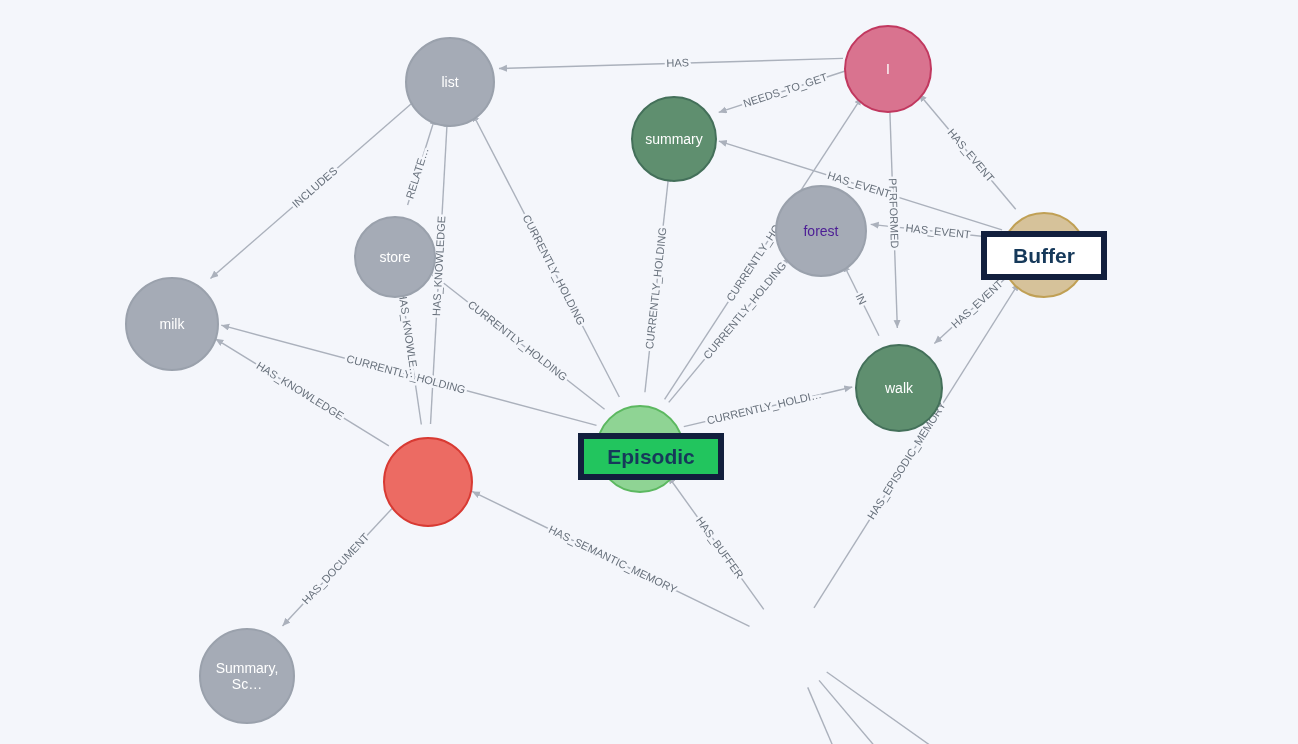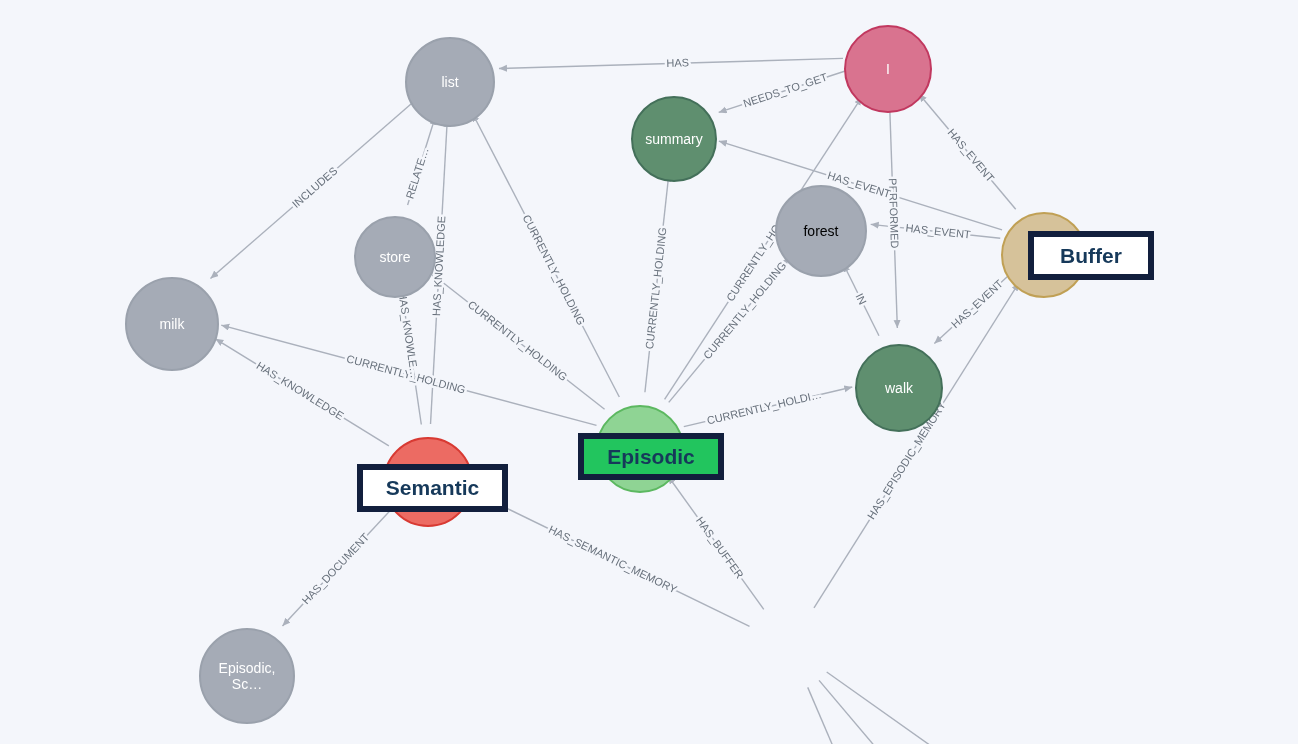--- a/index.html
+++ b/index.html
@@ -76,27 +76,26 @@
       <text class="edge-label" transform="translate(719.5,547.77) rotate(54.3)" dy="3.5" fill="#68717c" stroke="#f4f6fb" stroke-width="5">HAS_BUFFER</text>
       <text class="edge-label" transform="translate(906.84,460.62) rotate(-57.8)" dy="3.5" fill="#68717c" stroke="#f4f6fb" stroke-width="5">HAS_EPISODIC_MEMORY</text>
       <text class="edge-label" transform="translate(417.55,173.25) rotate(-72.6)" dy="3.5" fill="#68717c" stroke="#f4f6fb" stroke-width="5">RELATE…</text>
       <text class="edge-label" transform="translate(314.892,187.612) rotate(-41.0)" dy="3.5" fill="#68717c" stroke="#f4f6fb" stroke-width="5">INCLUDES</text>
     </svg>
   <div id="node-layer">
       <div class="node" style="left: 405px; top: 25px; width: 90px; height: 90px; background: rgb(165, 171, 182); border-color: rgb(154, 161, 172); color: rgb(255, 255, 255);"><span>list</span></div>
       <div class="node" style="left: 844px; top: 13px; width: 88px; height: 88px; background: rgb(217, 115, 143); border-color: rgb(193, 56, 95); color: rgb(255, 255, 255);"><span>I</span></div>
       <div class="node" style="left: 631px; top: 84px; width: 86px; height: 86px; background: rgb(95, 143, 111); border-color: rgb(68, 112, 90); color: rgb(255, 255, 255);"><span>summary</span></div>
       <div class="node" style="left: 354px; top: 204px; width: 82px; height: 82px; background: rgb(165, 171, 182); border-color: rgb(154, 161, 172); color: rgb(255, 255, 255);"><span>store</span></div>
-      <div class="node" style="left: 775px; top: 173px; width: 92px; height: 92px; background: rgb(165, 171, 182); border-color: rgb(154, 161, 172); color: #000000;"><span>forest</span></div>
+      <div class="node" style="left: 775px; top: 173px; width: 92px; height: 92px; background: rgb(165, 171, 182); border-color: rgb(154, 161, 172); color: #4c1d95;"><span>forest</span></div>
       <div class="node" style="left: 1001px; top: 200px; width: 86px; height: 86px; background: rgb(214, 194, 154); border-color: rgb(192, 160, 85); color: rgb(255, 255, 255);"><span></span></div>
       <div class="node" style="left: 125px; top: 265px; width: 94px; height: 94px; background: rgb(165, 171, 182); border-color: rgb(154, 161, 172); color: rgb(255, 255, 255);"><span>milk</span></div>
       <div class="node" style="left: 855px; top: 332px; width: 88px; height: 88px; background: rgb(95, 143, 111); border-color: rgb(68, 112, 90); color: #ffffff;"><span>walk</span></div>
       <div class="node" style="left: 596px; top: 393px; width: 88px; height: 88px; background: rgb(143, 212, 148); border-color: rgb(92, 184, 96); color: rgb(255, 255, 255);"><span></span></div>
       <div class="node" style="left: 383px; top: 425px; width: 90px; height: 90px; background: rgb(236, 107, 99); border-color: rgb(216, 58, 51); color: rgb(255, 255, 255);"><span></span></div>
-      <div class="node" style="left: 199px; top: 616px; width: 96px; height: 96px; background: rgb(165, 171, 182); border-color: rgb(154, 161, 172); color: rgb(255, 255, 255);"><span>Episodic,
+      <div class="node" style="left: 199px; top: 616px; width: 96px; height: 96px; background: rgb(165, 171, 182); border-color: rgb(154, 161, 172); color: rgb(255, 255, 255);"><span>Summary,
 Sc…</span></div>
     </div>
   <div id="annotation-layer">
-      <div class="annotation" style="left: 981px; top: 219px; width: 126px; height: 49px; border-color: rgb(18, 31, 61); color: rgb(22, 57, 90); background: rgb(255, 255, 255); margin-left: 47px;"><span>Buffer</span></div>
+      <div class="annotation" style="left: 981px; top: 219px; width: 126px; height: 49px; border-color: rgb(18, 31, 61); color: rgb(22, 57, 90); background: rgb(255, 255, 255);"><span>Buffer</span></div>
       <div class="annotation" style="left: 578px; top: 421px; width: 146px; height: 47px; border-color: rgb(18, 31, 61); color: rgb(22, 57, 90); background: #22c55e;"><span>Episodic</span></div>
-      <div class="annotation" style="left: 357px; top: 452px; width: 151px; height: 48px; border-color: rgb(18, 31, 61); color: rgb(22, 57, 90); background: rgb(255, 255, 255);"><span>Semantic</span></div>
     </div>
 </div>
 
 </body></html>

